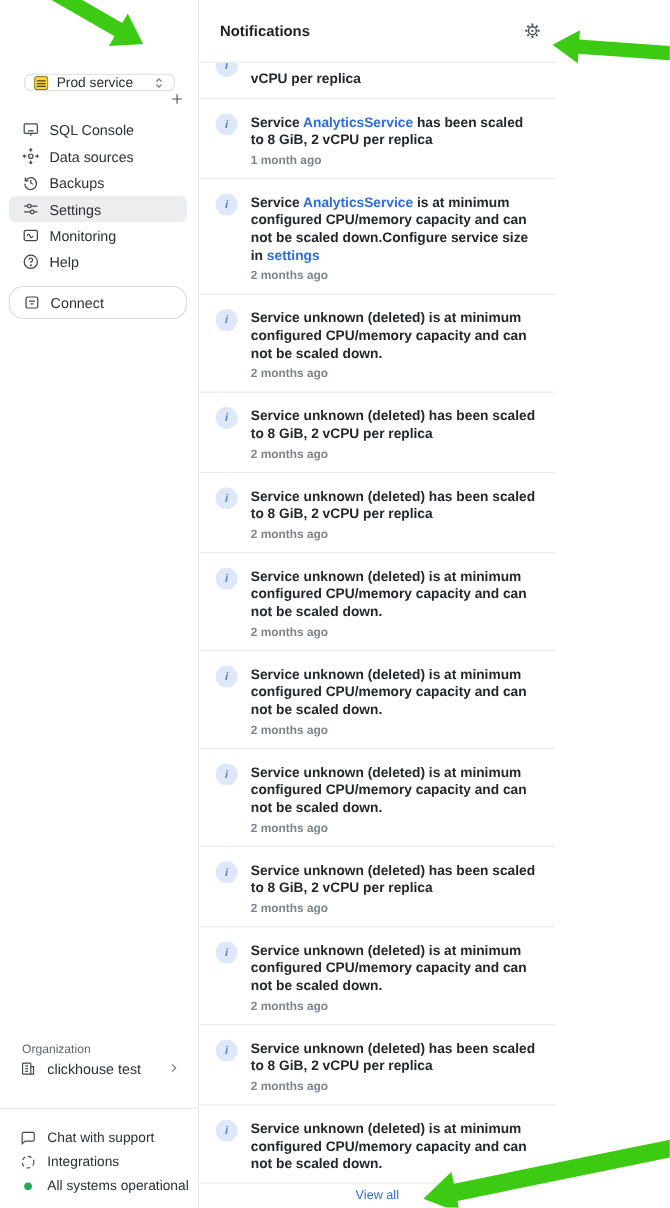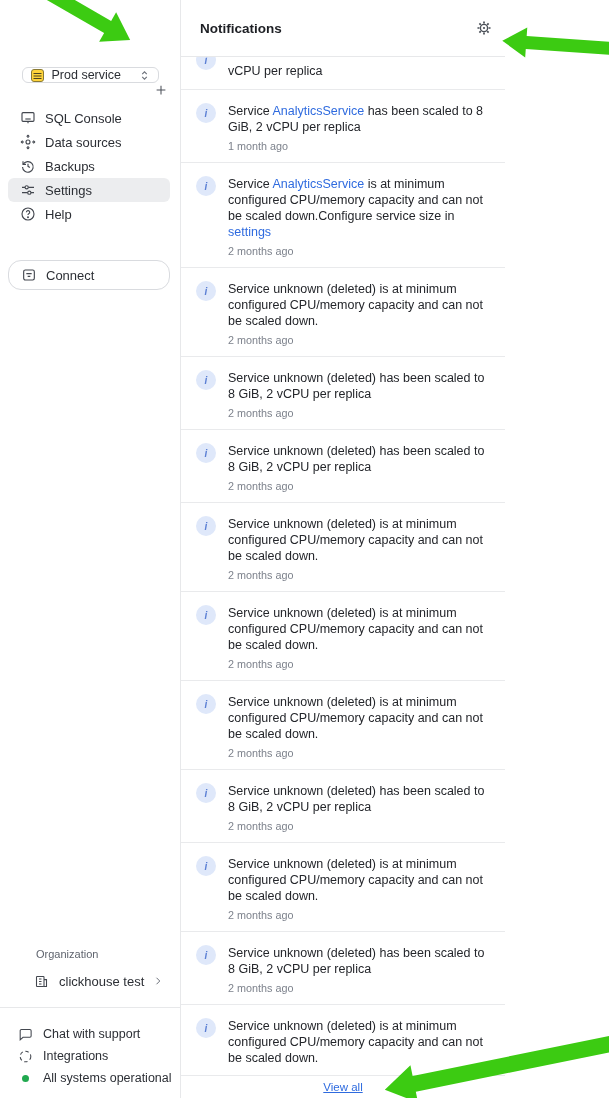--- a/index.html
+++ b/index.html
@@ -39,23 +39,23 @@
               border-radius:6px; font-size:13px; color:#2c2f35; cursor:pointer; }
   .nav-item .ic { width:16px; height:16px; margin-right:9px; flex:0 0 auto; color:#43474f; }
   .nav-item.active { background:#ecedef; }
 
   .connect-btn { position:absolute; top:260px; left:8px; width:162px; height:30px;
                  border:1px solid #d9dbdf; border-radius:13px; background:#fff;
                  display:flex; align-items:center; padding-left:12px; font-size:13px;
                  color:#2c2f35; cursor:pointer; }
   .connect-btn .ic { width:16px; height:16px; margin-right:9px; color:#43474f; }
 
-  .org-block { position:absolute; left:16px; right:0; top:948px; }
+  .org-block { position:absolute; left:0; right:0; top:948px; }
   .org-label { padding-left:20px; font-size:11px; color:#5f646e; }
-  .org-row { margin-top:10px; height:22px; display:flex; align-items:center;
+  .org-row { height:22px; display:flex; align-items:center;
              padding:0 16px 0 18px; font-size:13px; color:#2c2f35; cursor:pointer; }
   .org-row .ic { width:15px; height:15px; margin-right:10px; color:#43474f; }
   .org-row .chev { margin-left:auto; color:#6c717a; }
 
   .sidebar-divider { position:absolute; left:0; right:0; top:1007px; height:1px; background:#e7e8ea; }
 
   .side-footer { position:absolute; left:0; right:0; top:1023px; }
   .foot-item { height:22px; display:flex; align-items:center; padding-left:18px;
                font-size:12.5px; color:#2c2f35; cursor:pointer; }
   .foot-item .ic { width:15px; height:15px; margin-right:10px; color:#43474f;
@@ -69,29 +69,29 @@
   .panel-title { font-size:13.5px; font-weight:700; color:#1d1f24; }
   .gear-btn { margin-left:auto; width:16px; height:16px; color:#4a4f57; cursor:pointer; }
 
   .notif-list { position:absolute; top:57px; left:0; right:0; bottom:23px; overflow:hidden; }
   .notif-item { display:flex; gap:12px; padding:13px 16px 10px 15px; border-bottom:1px solid #e9eaec; }
   .notif-icon { flex:0 0 auto; width:20px; height:20px; border-radius:50%; background:#dfe8fa;
                 color:#5b7fd4; font-size:10px; font-weight:700; font-style:italic;
                 display:flex; align-items:center; justify-content:center; }
   .notif-item.clipped { padding-top:6px; }
   .notif-item.clipped .notif-icon { position:relative; top:-13px; margin-bottom:-13px; }
-  .notif-body { width:270px; }
+  .notif-body { width:270px;font-weight:bold; }
   .notif-text { font-size:12.5px; line-height:16px; color:#24262b; }
   .notif-text .link { color:#2f6bdf; }
   .notif-time { margin-top:5px; font-size:10.8px; color:#7d828c; }
 
   .panel-footer { position:absolute; left:0; right:0; bottom:0; height:23px;
                   border-top:1px solid #e9eaec; display:flex; align-items:center;
                   justify-content:center; }
-  .view-all { font-size:11.5px; color:#2f6bdf; cursor:pointer;text-decoration:underline; }
+  .view-all { font-size:11.5px; color:#2f6bdf; cursor:pointer; }
 
   
   .arrows { position:absolute; left:0; top:0; width:609px; height:1098px;
             pointer-events:none; z-index:50; }
 </style>
 </head>
 <body>
 
 <svg width="0" height="0" style="position:absolute" aria-hidden="true">
   <defs>
@@ -204,20 +204,26 @@
         <span>Backups</span>
       </div>
       <div class="nav-item active">
         <svg class="ic" viewBox="0 0 24 24">
           <use href="#sym-settings"></use>
         </svg>
         <span>Settings</span>
       </div>
       <div class="nav-item">
         <svg class="ic" viewBox="0 0 24 24">
+          <use href="#sym-monitoring"></use>
+        </svg>
+        <span>Monitoring</span>
+      </div>
+      <div class="nav-item">
+        <svg class="ic" viewBox="0 0 24 24">
           <use href="#sym-help"></use>
         </svg>
         <span>Help</span>
       </div>
     </div>
 
   <div class="connect-btn">
     <svg class="ic" viewBox="0 0 24 24">
         <use href="#sym-connect"></use>
       </svg>

